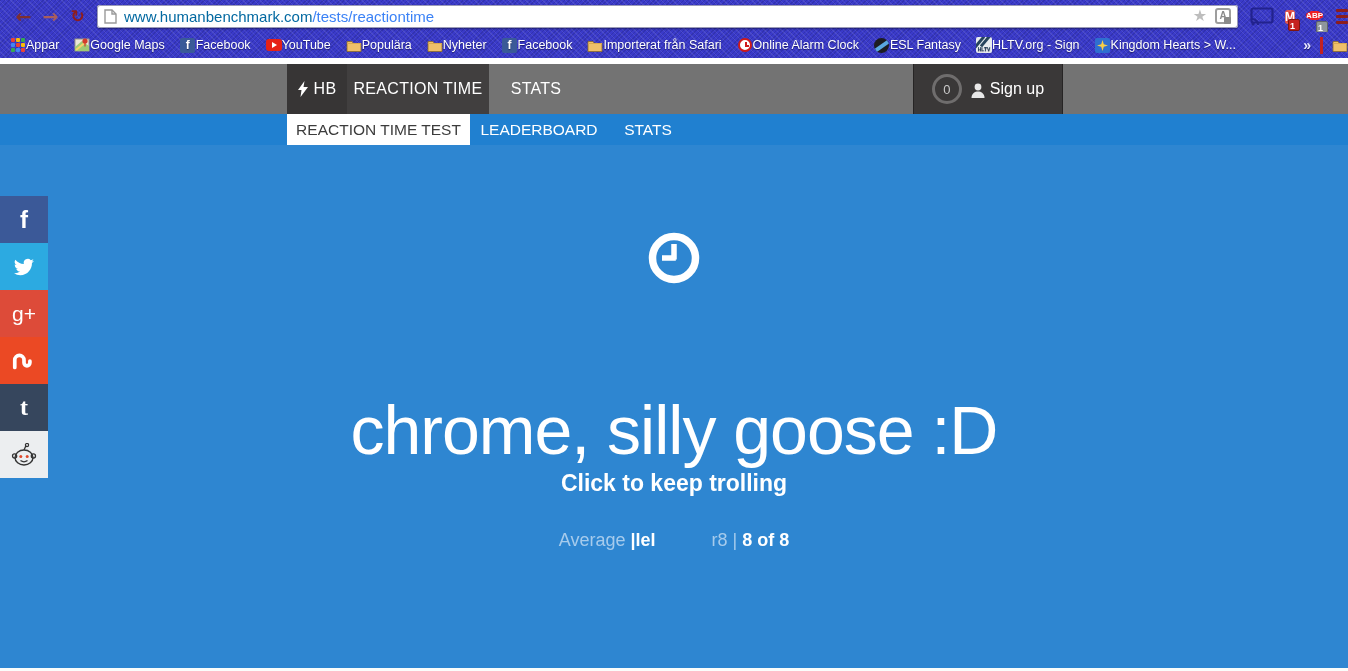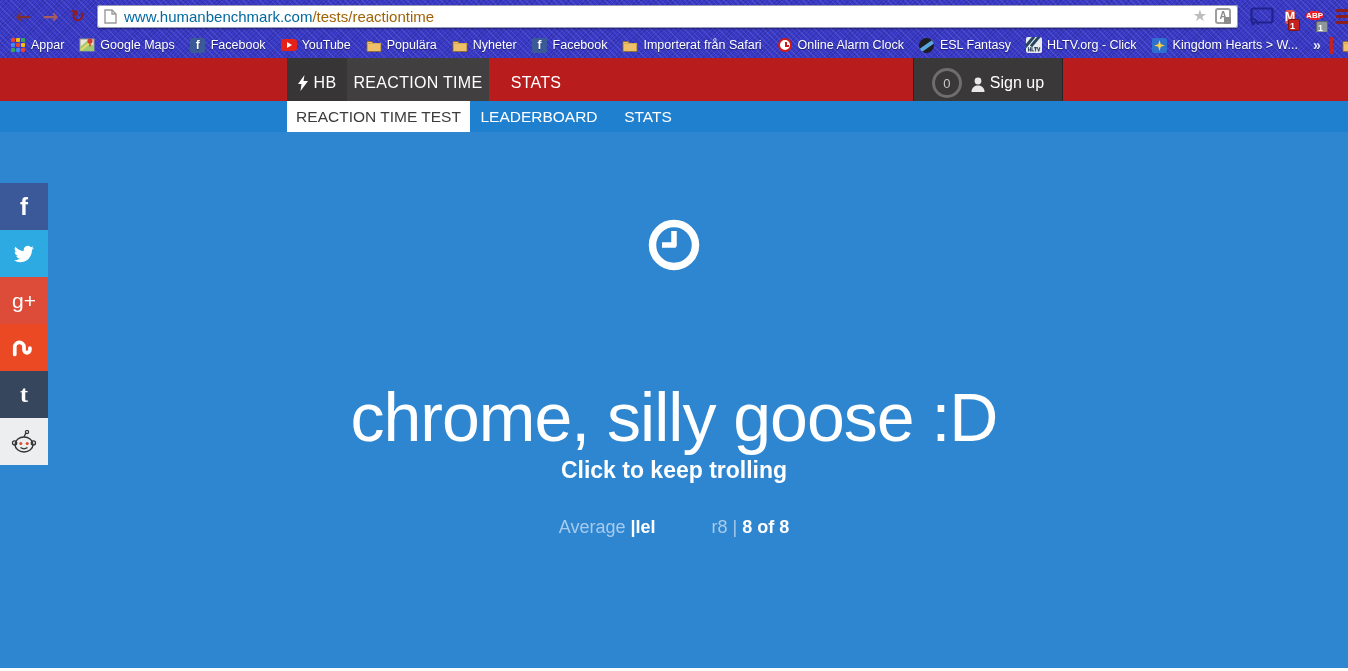--- a/index.html
+++ b/index.html
@@ -14,21 +14,21 @@
       repeating-linear-gradient(45deg, rgba(255,255,255,.09) 0 1px, transparent 1px 4px),
       repeating-linear-gradient(-45deg, rgba(0,0,30,.14) 0 1px, transparent 1px 3px);
   }
   .toolbar { height:32px; display:flex; align-items:center; padding-left:10px; overflow:hidden; }
   .navbtn { width:27px; text-align:center; font-family:"DejaVu Sans",sans-serif; font-weight:bold; font-size:19px; line-height:30px; cursor:pointer; }
   .back { color:#7d2f2f; } .fwd { color:#a85e5e; } .reload { color:#8f1c1c; font-size:17px; }
   .addressbar { flex:1; height:23px; background:#fff; border-radius:3px; margin:0 10px 0 6px;
     display:flex; align-items:center; padding:0 7px; box-shadow:0 1px 2px rgba(0,0,20,.45), inset 0 0 0 1px #9b9bb8; }
   .doc-ic { width:13px; height:15px; margin-right:7px; flex:none; }
   .url { font-size:15px; white-space:nowrap; overflow:hidden; }
-  .url .host { color:#0369a1; } .url .path { color:#a16207; }
+  .url .host { color:#0369a1; } .url .path { color:#3b82f6; }
   .star { margin-left:auto; color:#bdbdbd; font-size:16px; line-height:22px; cursor:pointer; }
   .translate { width:16px; height:16px; margin-left:8px; border:2px solid #9e9e9e; border-radius:3px;
     color:#8b8b8b; font-size:10px; font-weight:bold; text-align:center; line-height:12px; position:relative; cursor:pointer; }
   .translate::after { content:""; position:absolute; right:-2px; bottom:-2px; width:7px; height:7px; background:#8b8b8b; border-radius:1px; }
   .tb-right { display:flex; align-items:center; gap:11px; margin-left:2px; }
   .gmail { width:24px; height:18px; background:#d93025; border-radius:3px; color:#fff; font-weight:bold; font-size:12px;
     text-align:center; line-height:18px; position:relative; box-shadow:inset 0 0 0 2px #fff3; cursor:pointer; }
   .badge { position:absolute; right:-5px; bottom:-5px; min-width:12px; height:12px; font-size:9px; line-height:12px;
     font-weight:bold; color:#fff; border-radius:2px; padding:0 1px; }
   .badge.red { background:#c5221f; border:1px solid #7e1512; }
@@ -36,21 +36,21 @@
   .abp { width:24px; height:24px; background:#ed1e24; color:#fff; font-weight:bold; font-size:8px; text-align:center;
     line-height:24px; position:relative; cursor:pointer;
     clip-path:polygon(30% 0,70% 0,100% 30%,100% 70%,70% 100%,30% 100%,0 70%,0 30%);margin-top:32px; }
   .abp-wrap { position:relative; cursor:pointer; }
   .burger { width:12px; display:flex; flex-direction:column; gap:3px; margin-left:2px; cursor:pointer; }
   .burger i { display:block; height:3px; background:#8c1d1d; border-radius:1px; }
 
   
   .bookmarks { height:26px; display:flex; align-items:center; gap:15px; padding-left:10px; color:#fff;
     font-size:12.5px; text-shadow:0 1px 1px rgba(0,0,40,.55); overflow:hidden; }
-  .bm { display:flex; align-items:center; gap:5px; white-space:nowrap; cursor:pointer; }
+  .bm { display:flex; align-items:center; white-space:nowrap; cursor:pointer; }
   .fav { width:16px; height:16px; flex:none; display:flex; align-items:center; justify-content:center; }
   .grid3 { width:14px; height:14px; display:grid; grid-template-columns:repeat(3,1fr); gap:1px; }
   .grid3 i { border-radius:1px; }
   .fb-fav { width:15px; height:15px; background:#3a5a98; border-radius:2px; color:#fff; font-weight:bold; font-size:12px; line-height:15px; text-align:center; }
   .yt-fav { width:16px; height:12px; background:#e62117; border-radius:3px; position:relative; }
   .yt-fav::after { content:""; position:absolute; left:6px; top:3px; border-left:5px solid #fff; border-top:3px solid transparent; border-bottom:3px solid transparent; }
   .clock-fav { width:14px; height:14px; border-radius:50%; background:#fff; border:2px solid #cf1a1a; position:relative; }
   .clock-fav::before { content:""; position:absolute; left:5px; top:2px; width:2px; height:5px; background:#cf1a1a; }
   .clock-fav::after { content:""; position:absolute; left:5px; top:5px; width:4px; height:2px; background:#cf1a1a; }
   .esl-fav { width:15px; height:15px; border-radius:50%; background:#1d1d22; position:relative; overflow:hidden; }
@@ -58,21 +58,21 @@
   .hltv-fav { width:16px; height:16px; background:#e8ecef; border-radius:2px; position:relative; overflow:hidden;
     font-size:5px; font-weight:bold; color:#16324c; text-align:center; line-height:24px; }
   .hltv-fav::before { content:""; position:absolute; left:2px; top:-2px; width:3px; height:14px; background:#27455e; transform:rotate(40deg); }
   .hltv-fav::after { content:""; position:absolute; left:8px; top:-3px; width:3px; height:14px; background:#27455e; transform:rotate(40deg); }
   .kh-fav { width:15px; height:15px; background:#2f6fd0; border-radius:2px; display:flex; align-items:center; justify-content:center; }
   .chevron { font-size:14px; font-weight:bold; color:#e8e8ff; cursor:pointer; }
   .bm-right { margin-left:auto; display:flex; align-items:center; gap:9px; }
   .red-divider { width:3px; height:17px; background:#c32222; }
 
   
-  .sitenav { height:43px; background:#b91c1c; position:relative; color:#fff; font-size:16px; }
+  .sitenav { height:50px; background:#737373; position:relative; color:#fff; font-size:16px;margin-top:6px; }
   .ntab { position:absolute; top:0; height:50px; display:flex; align-items:center; justify-content:center; gap:6px; cursor:pointer; letter-spacing:.3px; }
   .brand { left:287px; width:60px; background:#373535; }
   .t-reaction { left:347px; width:142px; background:#413f3f; }
   .t-memory { left:489px; width:94px; }
   .account { position:absolute; top:0; left:913px; width:150px; height:50px; background:#3a3838;
     border-left:1px solid #262424; border-right:1px solid #262424; display:flex; align-items:center; justify-content:center; gap:9px; }
   .score { width:30px; height:30px; border:3px solid #6f6d6d; border-radius:50%; color:#c9c9c9;
     font-size:13px; display:flex; align-items:center; justify-content:center; cursor:pointer; }
   .signup { display:flex; align-items:flex-end; gap:5px; color:#fff; cursor:pointer; }
 
@@ -227,21 +227,21 @@
       <span class="bm">
         <span class="fav">
             <span class="esl-fav"></span>
           </span>
         <span>ESL Fantasy</span>
       </span>
       <span class="bm">
         <span class="fav">
             <span class="hltv-fav">HLTV</span>
           </span>
-        <span>HLTV.org - Click</span>
+        <span>HLTV.org - Sign</span>
       </span>
       <span class="bm">
         <span class="fav">
             <span class="kh-fav">
               <svg width="11" height="11" viewBox="0 0 12 12">
                 <path d="M6 0 L7.4 4.6 L12 6 L7.4 7.4 L6 12 L4.6 7.4 L0 6 L4.6 4.6 Z" fill="#f7d046"></path>
               </svg>
             </span>
           </span>
         <span>Kingdom Hearts &gt; W...</span>

